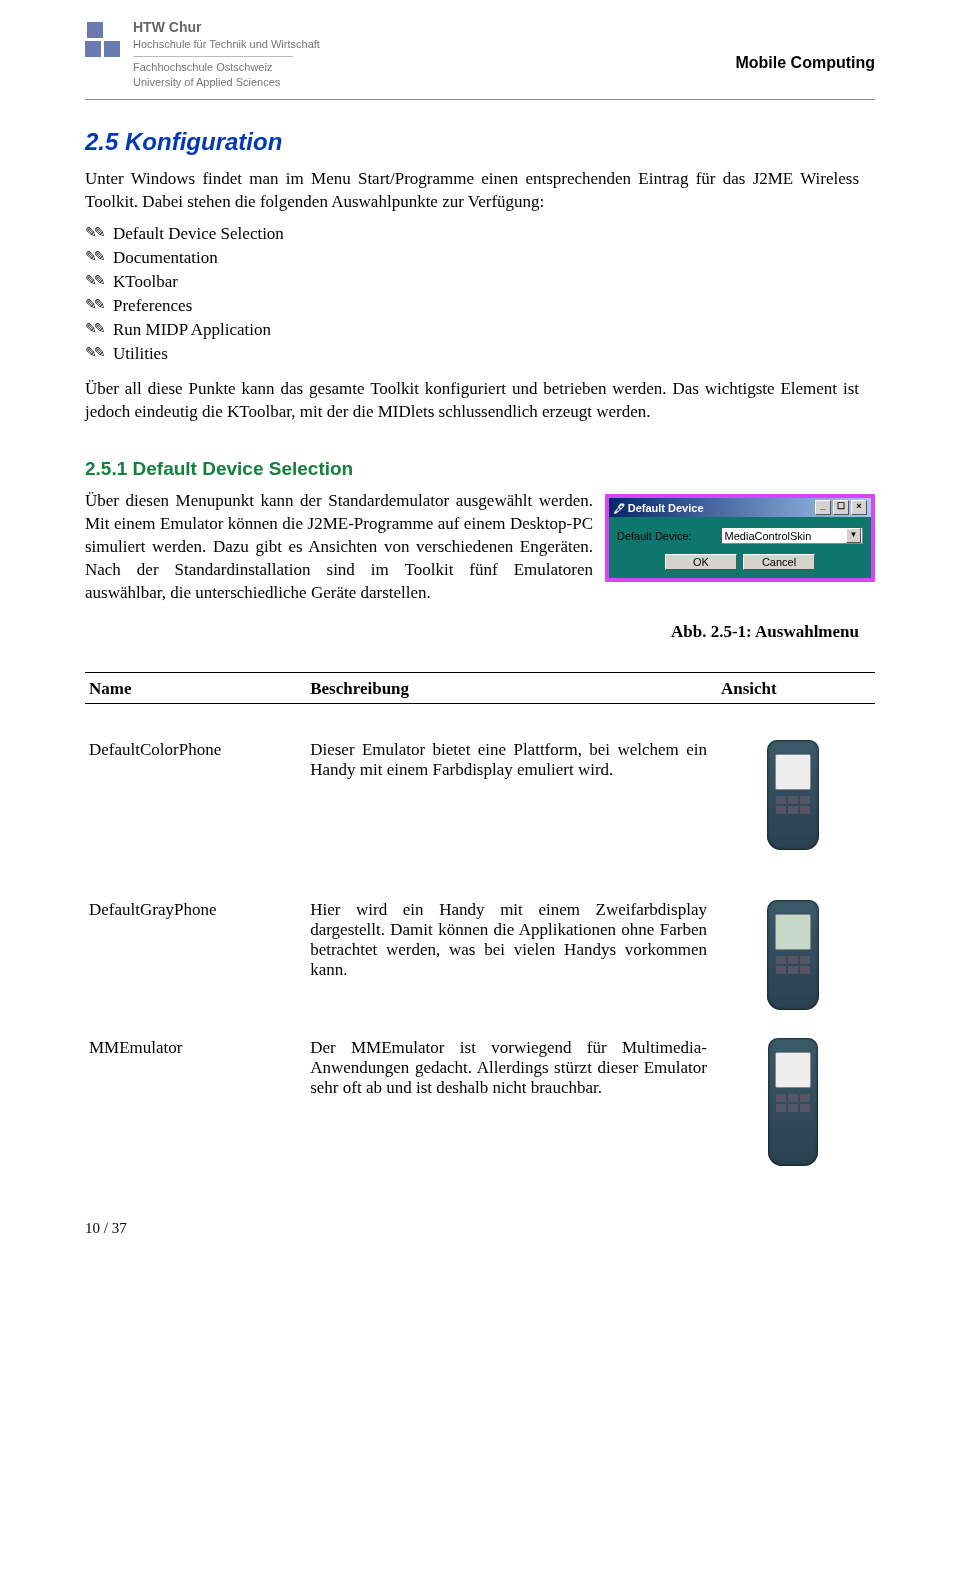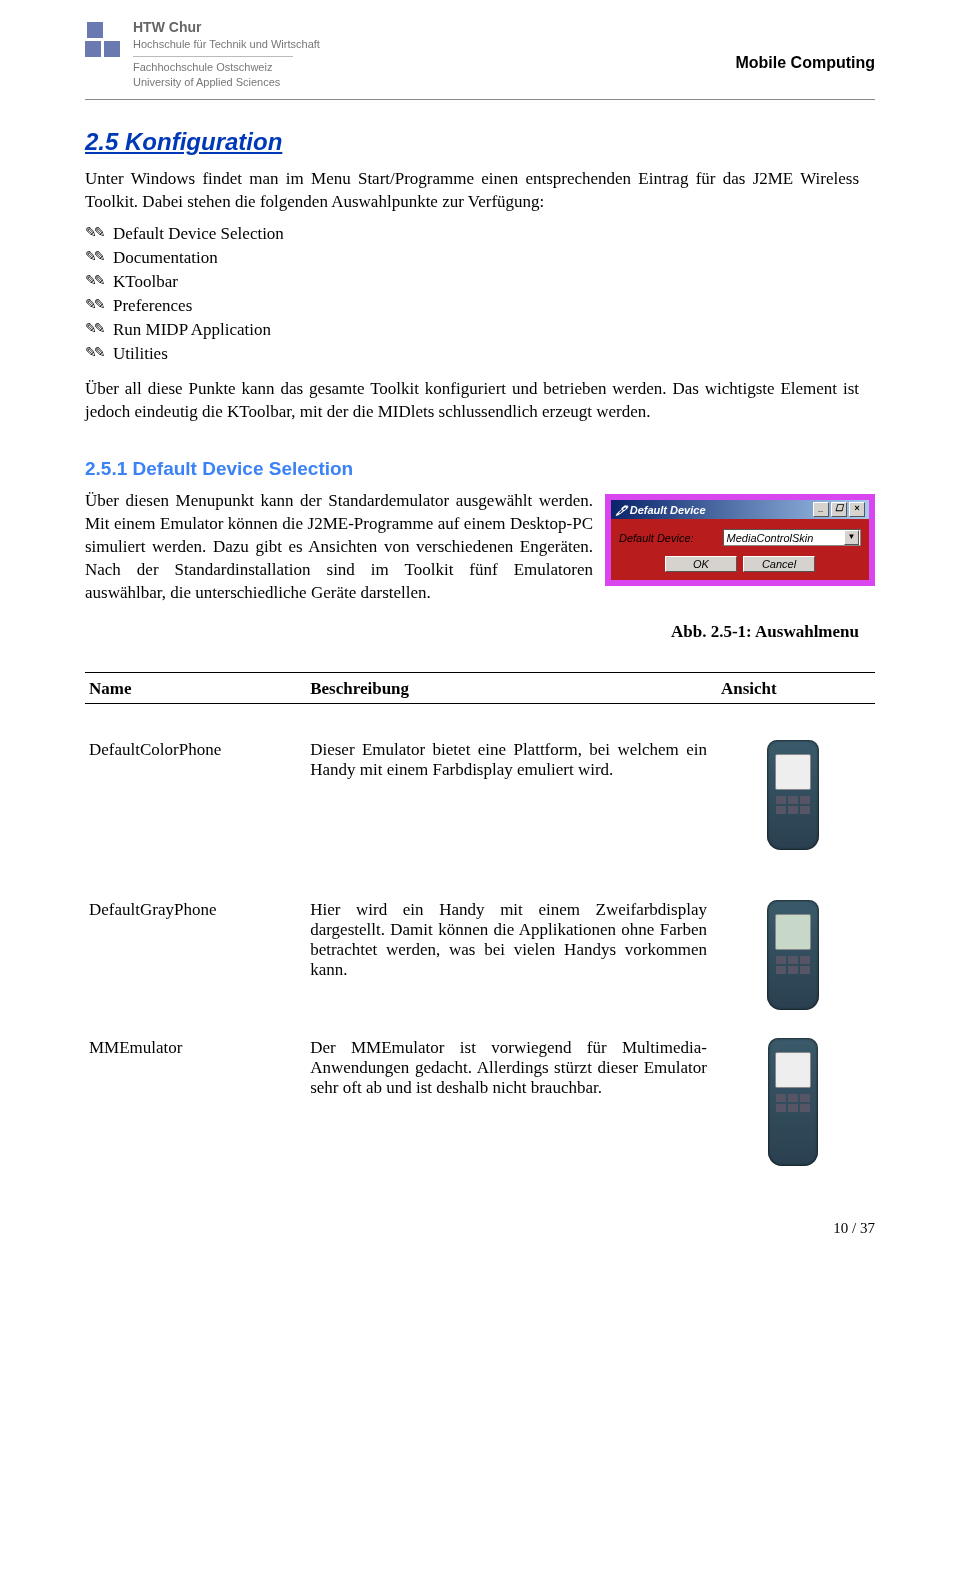--- a/index.html
+++ b/index.html
@@ -48,27 +48,26 @@
     font-size: 16px;
     padding-top: 36px;
   }
   h2.section {
     font-family: Arial, sans-serif;
     font-style: italic;
     font-weight: bold;
     font-size: 24px;
     color: #0039b8;
     margin: 14px 0 12px 0;
-    text-decoration: underline;
   }
   h3.subsection {
     font-family: Arial, sans-serif;
     font-weight: bold;
     font-size: 19px;
-    color: #3b82f6;
+    color: #15803d;
     margin: 34px 0 10px 0;
   }
   p { margin: 0 16px 10px 0; line-height: 1.35; text-align: justify; }
   .bullet-list { margin: 6px 0 14px 0; }
   .bullet-item {
     margin: 4px 0 4px 28px;
     position: relative;
   }
   .bullet-item::before {
     content: "✎✎";
@@ -77,25 +76,24 @@
     top: 0;
     font-size: 14px;
     letter-spacing: -3px;
   }
   .float-fig {
     float: right;
     width: 270px;
     margin: 4px 0 4px 12px;
   }
   .dlg-box {
-    border: 6px solid #d946ef;
-    background: #b91c1c;
+    border: 4px solid #d946ef;
+    background: #0f766e;
     font-family: Tahoma, Arial, sans-serif;
     font-size: 11px;
-    font-style: italic;
   }
   .dlg-title {
     background: linear-gradient(to right, #0a246a, #a6caf0);
     color: #fff;
     font-weight: bold;
     padding: 2px 4px;
     display:flex;
     align-items:center;
   }
   .dlg-title .spacer{flex:1;}
@@ -165,21 +163,20 @@
   .phone-keys{width:34px;height:34px;margin-top:6px;
     background:
       linear-gradient(#556, #556) 0 0/10px 8px no-repeat,
       linear-gradient(#556, #556) 12px 0/10px 8px no-repeat,
       linear-gradient(#556, #556) 24px 0/10px 8px no-repeat,
       linear-gradient(#556, #556) 0 10px/10px 8px no-repeat,
       linear-gradient(#556, #556) 12px 10px/10px 8px no-repeat,
       linear-gradient(#556, #556) 24px 10px/10px 8px no-repeat;
   }
   .page-num {
-    text-align: right;
     font-size: 15px;
     margin-top: 40px;
   }
   .clearfix::after{content:"";display:block;clear:both;}
   .coffee-icon::before{content:"🖋";font-size:10px;margin-right:2px;}
 </style>
 </head>
 <body>
 
 <div class="page">

